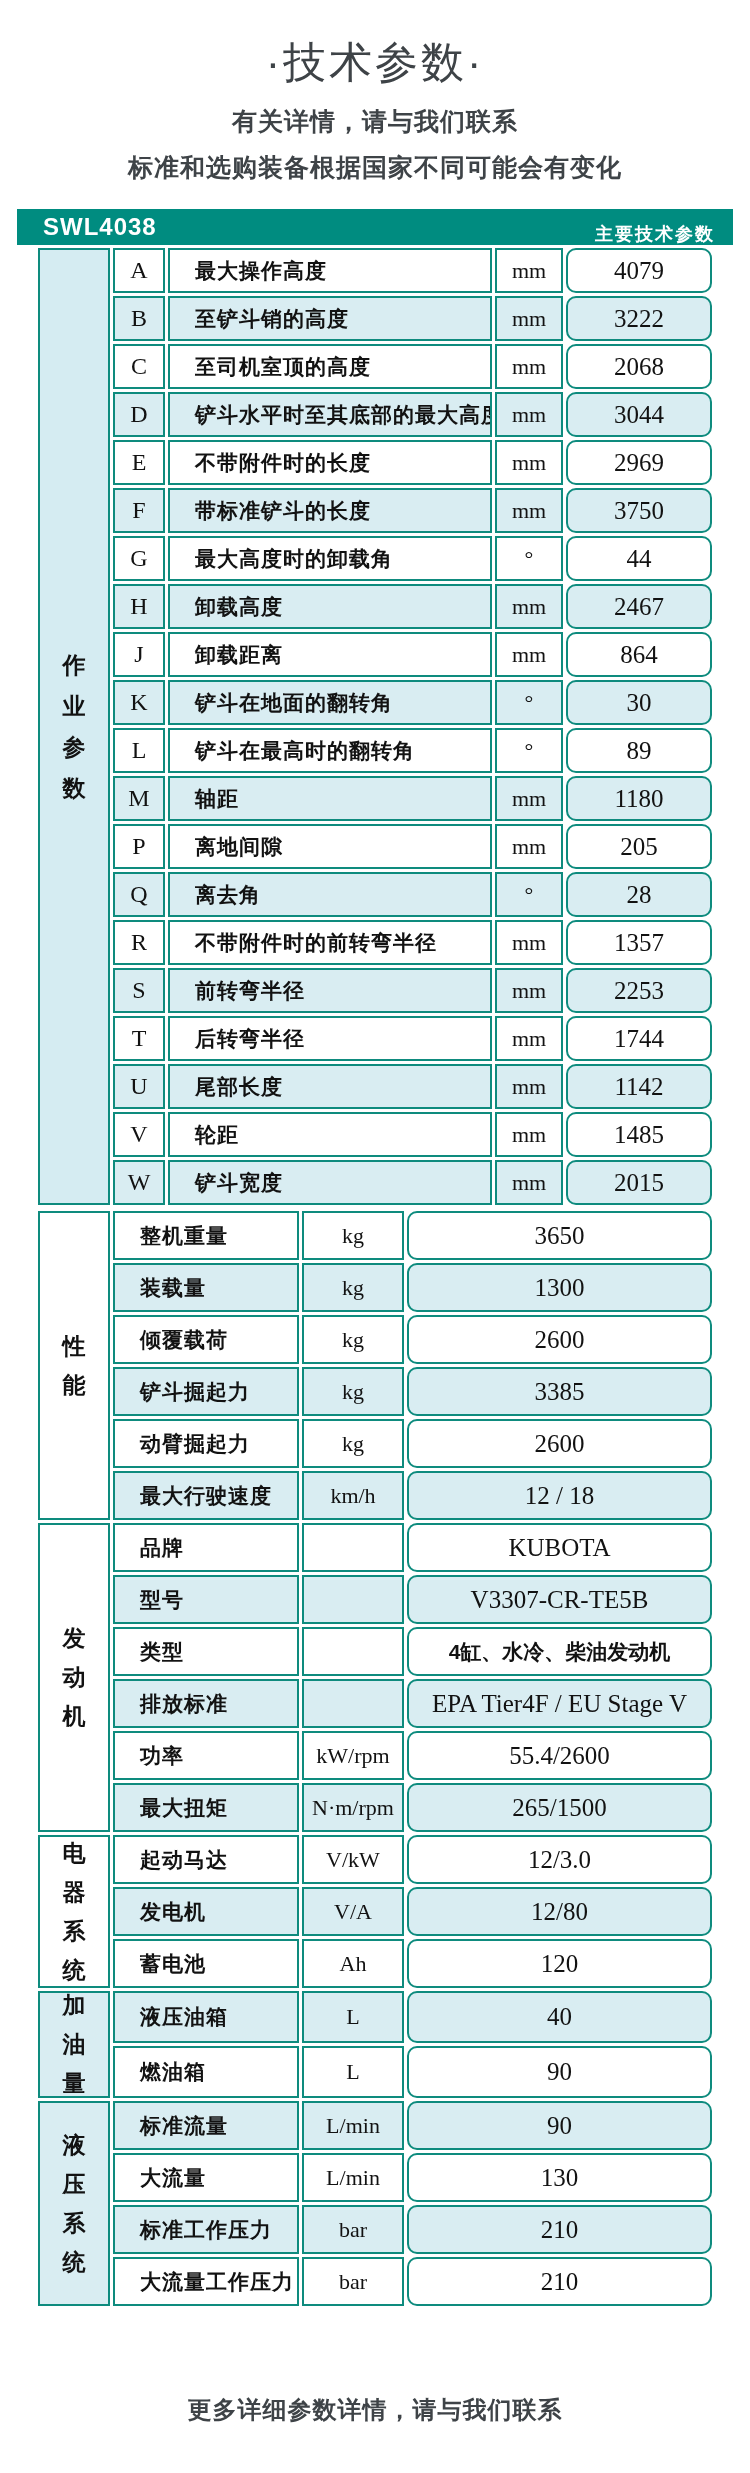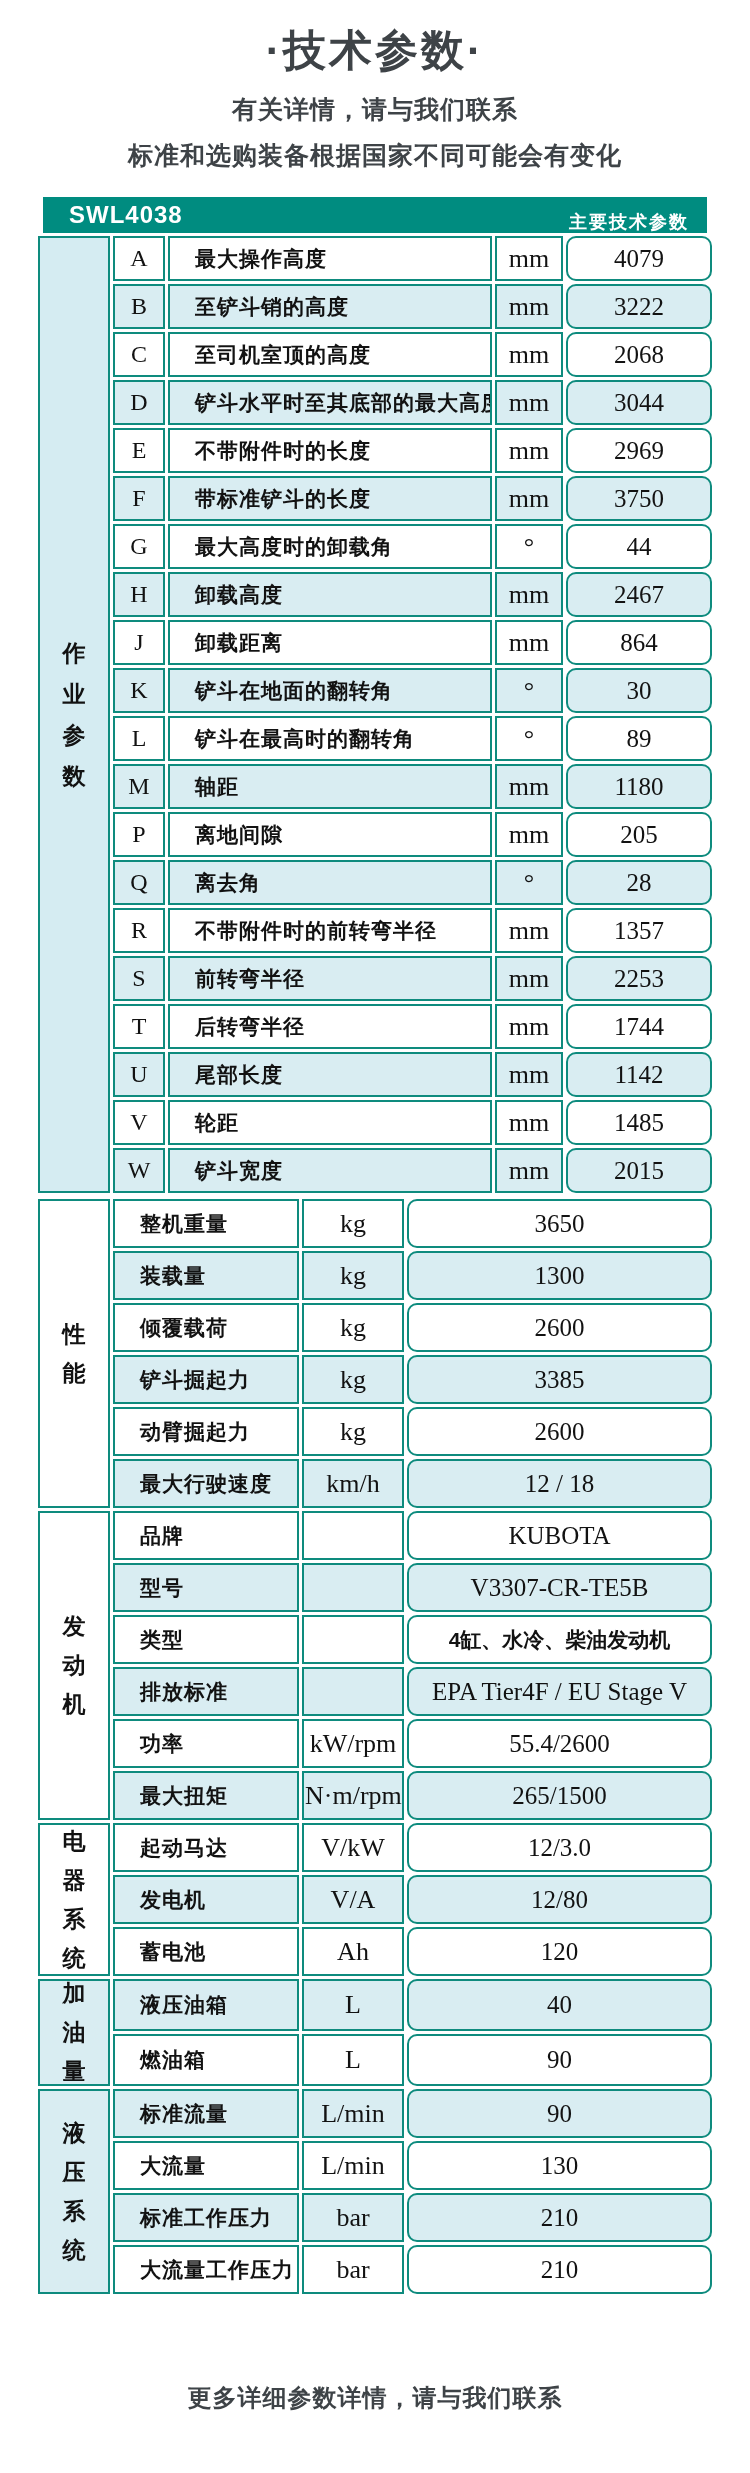--- a/index.html
+++ b/index.html
@@ -9,29 +9,29 @@
     --labelblue:#D5ECF2;
     --dark:#3E4347;
     --cell-text:#121212;
   }
   html,body{margin:0;padding:0;background:#ffffff;}
   .page{
     width:750px;height:2473px;background:#ffffff;overflow:hidden;
     font-family:"Liberation Sans","DejaVu Sans",sans-serif;color:var(--dark);
   }
   .title{
-    margin:0;padding-top:22px;text-align:center;
-    font-size:43px;font-weight:700;color:var(--dark);letter-spacing:3px;
+    margin:12px;padding-top:22px;text-align:center;
+    font-size:43px;font-weight:400;color:var(--dark);letter-spacing:3px;
   }
   .subtitle{
     margin:13px 0 0 0;text-align:center;
     font-size:25px;font-weight:600;color:var(--dark);letter-spacing:1px;
   }
   .bar{
-    width:664px;height:36px;margin:25px auto 0 auto;
+    width:716px;height:36px;margin:25px auto 0 auto;
     background:var(--teal);
     display:flex;align-items:center;justify-content:space-between;
     box-sizing:border-box;padding:0 18px 0 26px;
   }
   .bar-model{color:#ffffff;font-size:24px;font-weight:700;letter-spacing:1px;}
   .bar-right{color:#ffffff;font-size:18px;font-weight:700;letter-spacing:2px;margin-top:14px;}
   table.spec{
     table-layout:fixed;border-collapse:separate;border-spacing:3px;
     width:680px;margin:0 auto;background:#ffffff;
   }
@@ -45,21 +45,21 @@
   }
   .t1 td{height:45px;}
   .t2 td{height:49px;}
   tr.alt td{background:var(--rowblue);}
   td.label-cell{background:#ffffff;}
   .t1 td.label-cell{background:var(--labelblue);}
   td.code-cell,td.unit-cell,td.value-cell{
     text-align:center;font-family:"Liberation Serif","DejaVu Serif",serif;
   }
   td.code-cell{font-size:24px;}
-  td.unit-cell{font-size:26px;}
+  td.unit-cell{font-size:22px;}
   td.value-cell{font-size:25px;border-radius:10px;}
   td.name-cell{font-size:21px;font-weight:600;padding-left:25px;letter-spacing:1px;}
   td.value-cell.cjk{font-family:"Liberation Sans","DejaVu Sans",sans-serif;font-size:21px;font-weight:600;}
   .vlabel{
     display:flex;flex-direction:column;align-items:center;justify-content:center;
     gap:18px;width:100%;font-size:23px;font-weight:600;color:var(--cell-text);
     letter-spacing:0;line-height:1;
   }
   .t2 .vlabel{gap:16px;}
   .footer{

